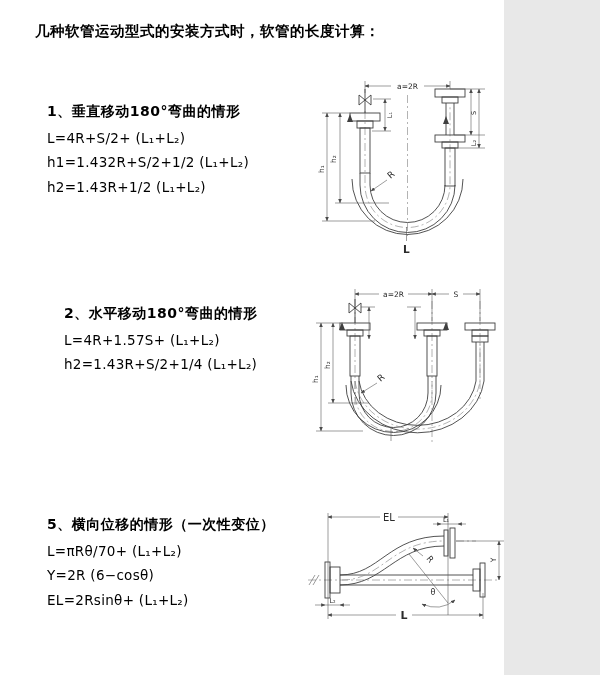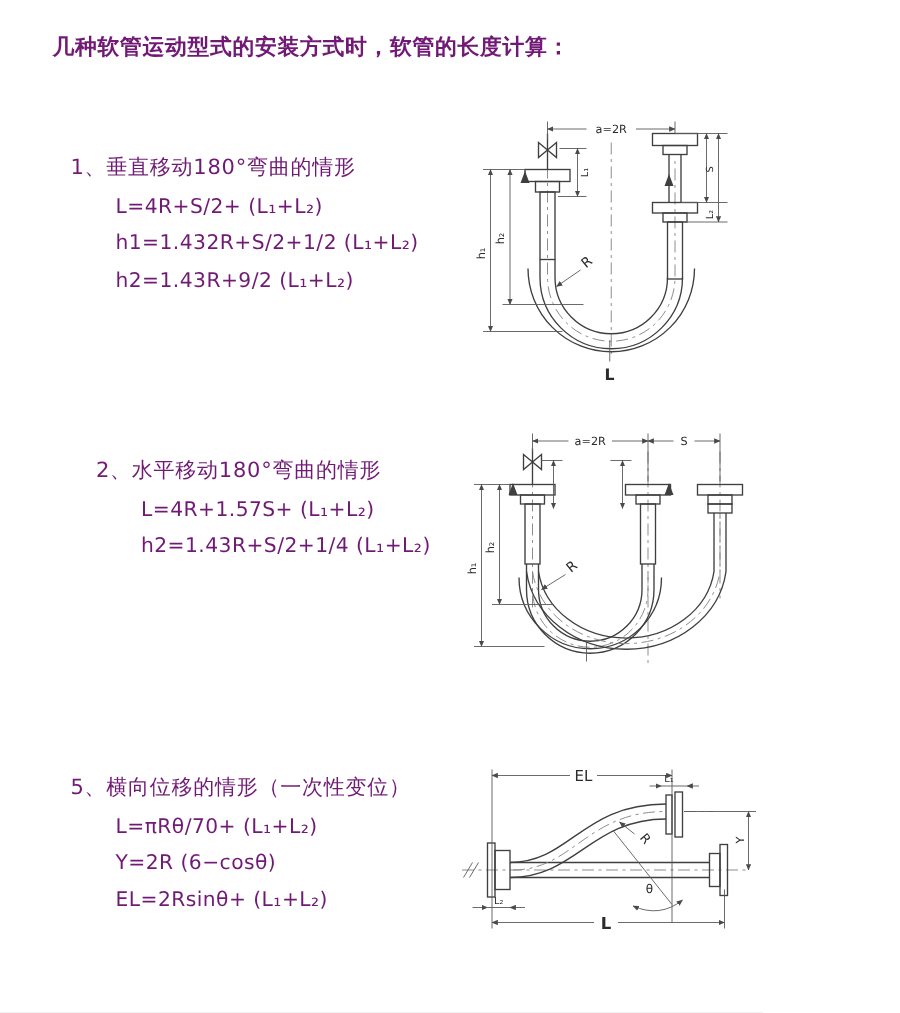--- a/index.html
+++ b/index.html
@@ -1,21 +1,21 @@
 <!DOCTYPE html>
 <html><head>
 <meta charset="utf-8">
 <style>
   html,body{margin:0;padding:0;background:#e8e8e8;}
-  #page{position:relative;width:600px;height:675px;background:#ffffff;overflow:hidden;
-        font-family:"DejaVu Sans","Liberation Sans",sans-serif;color:#701a75;}
+  #page{position:relative;width:504px;height:675px;background:#ffffff;overflow:hidden;
+        font-family:"DejaVu Sans","Liberation Sans",sans-serif;color:#000000;}
   .title{position:absolute;left:35px;top:22px;font-size:14.5px;font-weight:bold;letter-spacing:0.5px;}
   .section{position:absolute;width:285px;}
-  .sec-heading{font-size:14px;font-weight:normal;letter-spacing:0.5px;margin-bottom:6px;}
-  .formulas{margin-left:30px;}
+  .sec-heading{font-size:14px;font-weight:bold;letter-spacing:0.5px;margin-bottom:6px;}
+  .formulas{}
   .formula{font-size:13.5px;margin-top:8.5px;letter-spacing:0.3px;white-space:nowrap;}
   svg{position:absolute;}
   svg text{font-family:"DejaVu Sans","Liberation Sans",sans-serif;fill:#2b2b2b;}
   .draw{stroke:#3f3f3f;stroke-width:0.9;fill:none;}
   .dim{stroke:#5a5a5a;stroke-width:0.6;fill:none;}
   .cl{stroke:#8a8a8a;stroke-width:0.65;fill:none;stroke-dasharray:8 3 2 3;}
   .lab{font-size:7.5px;}
   .lab-s{font-size:6.5px;}
 </style>
 </head>
@@ -23,21 +23,21 @@
 
 <div id="page">
 
   <div class="title">几种软管运动型式的安装方式时，软管的长度计算：</div>
 
   <div class="section" style="left:47px;top:103px;">
     <div class="sec-heading">1、垂直移动180°弯曲的情形</div>
     <div class="formulas">
       <div class="formula">L=4R+S/2+ (L₁+L₂)</div>
       <div class="formula">h1=1.432R+S/2+1/2 (L₁+L₂)</div>
-      <div class="formula">h2=1.43R+9/2 (L₁+L₂)</div>
+      <div class="formula">h2=1.43R+1/2 (L₁+L₂)</div>
     </div>
   </div>
 
   <svg style="left:313px;top:73px;" width="252" height="188" viewBox="0 0 252 188">
     <defs>
       <marker id="a1" markerWidth="7" markerHeight="6" refX="6.5" refY="3" orient="auto-start-reverse">
         <path d="M0 0 L7 3 L0 6 Z" fill="#4a4a4a"></path>
       </marker>
       <pattern id="hb1" width="4" height="4" patternUnits="userSpaceOnUse">
         <path d="M0 4 L4 0 M0 0 L4 4" stroke="#8d8d8d" stroke-width="0.5"></path>

